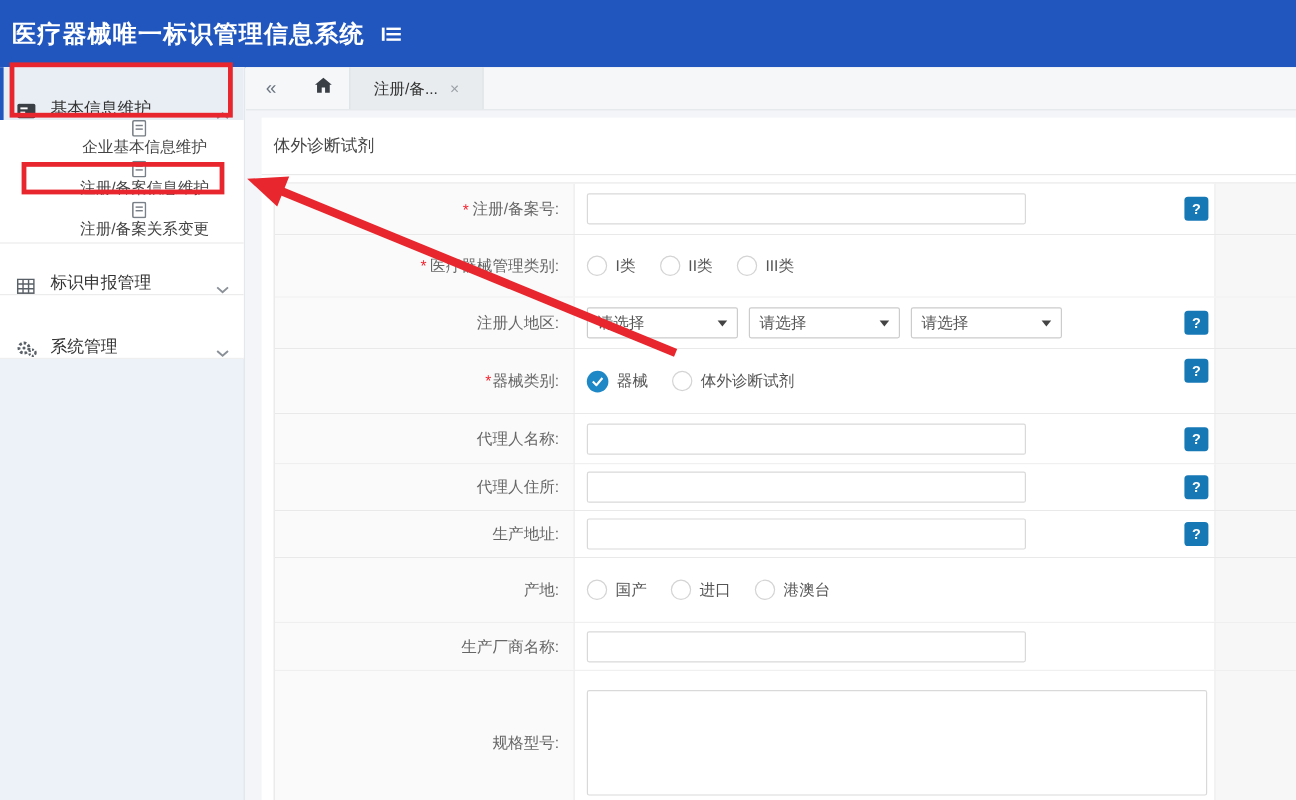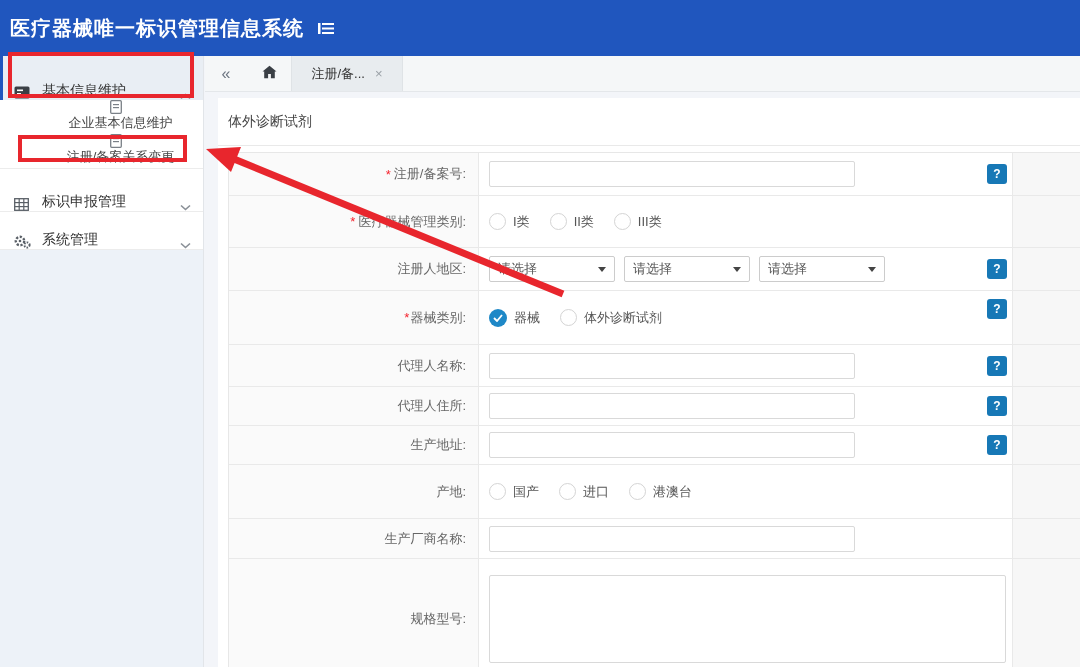--- a/index.html
+++ b/index.html
@@ -124,40 +124,50 @@
         <span>企业基本信息维护</span>
       </div>
       <div class="smi">
         <span class="mi-icon">
           <svg width="12" height="14" viewBox="0 0 12 14">
               <rect x="0.7" y="0.7" width="10.6" height="12.6" rx="1" fill="none" stroke="#7a8087" stroke-width="1.3"></rect>
               <rect x="3" y="4" width="6" height="1.2" fill="#7a8087"></rect>
               <rect x="3" y="7" width="6" height="1.2" fill="#7a8087"></rect>
             </svg>
         </span>
+        <span>注册/备案信息维护</span>
+      </div>
+      <div class="smi">
+        <span class="mi-icon">
+          <svg width="12" height="14" viewBox="0 0 12 14">
+              <rect x="0.7" y="0.7" width="10.6" height="12.6" rx="1" fill="none" stroke="#7a8087" stroke-width="1.3"></rect>
+              <rect x="3" y="4" width="6" height="1.2" fill="#7a8087"></rect>
+              <rect x="3" y="7" width="6" height="1.2" fill="#7a8087"></rect>
+            </svg>
+        </span>
         <span>注册/备案关系变更</span>
       </div>
       <div class="mi bt" style="height:43px">
         <span class="mi-icon">
           <svg width="15" height="13" viewBox="0 0 15 13">
               <rect x="0.7" y="0.7" width="13.6" height="11.6" fill="none" stroke="#5a6067" stroke-width="1.3"></rect>
               <line x1="0.7" y1="4.6" x2="14.3" y2="4.6" stroke="#5a6067" stroke-width="1.2"></line>
               <line x1="0.7" y1="8.6" x2="14.3" y2="8.6" stroke="#5a6067" stroke-width="1.2"></line>
               <line x1="5.2" y1="0.7" x2="5.2" y2="12.3" stroke="#5a6067" stroke-width="1.2"></line>
               <line x1="9.8" y1="0.7" x2="9.8" y2="12.3" stroke="#5a6067" stroke-width="1.2"></line>
             </svg>
         </span>
         <span>标识申报管理</span>
         <span class="chev">
           <svg width="11" height="7" viewBox="0 0 11 7">
               <polyline points="1,1.5 5.5,5.5 10,1.5" fill="none" stroke="#8a9097" stroke-width="1.6"></polyline>
             </svg>
         </span>
       </div>
-      <div class="mi bt" style="height:38px">
+      <div class="mi bt" style="height:53px">
         <span class="mi-icon">
           <svg width="17" height="14" viewBox="0 0 17 14">
             <circle cx="6" cy="6" r="4.2" fill="none" stroke="#5a6067" stroke-width="2.4" stroke-dasharray="2.2 1.6"></circle>
             <circle cx="6" cy="6" r="1.3" fill="#5a6067"></circle>
             <circle cx="13" cy="10" r="2.6" fill="none" stroke="#5a6067" stroke-width="2" stroke-dasharray="1.6 1.3"></circle>
           </svg>
         </span>
         <span>系统管理</span>
         <span class="chev">
           <svg width="11" height="7" viewBox="0 0 11 7">

